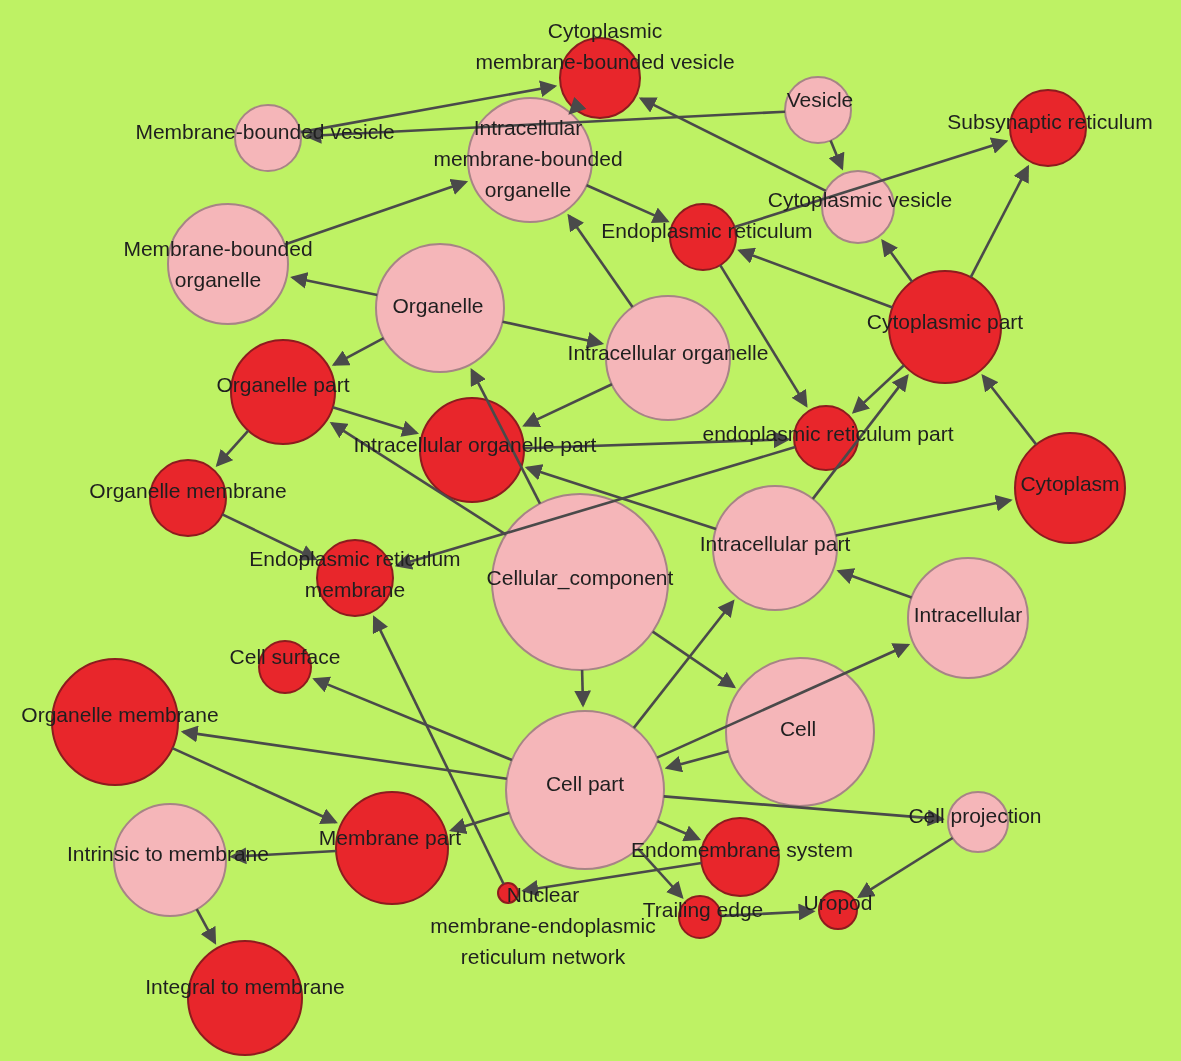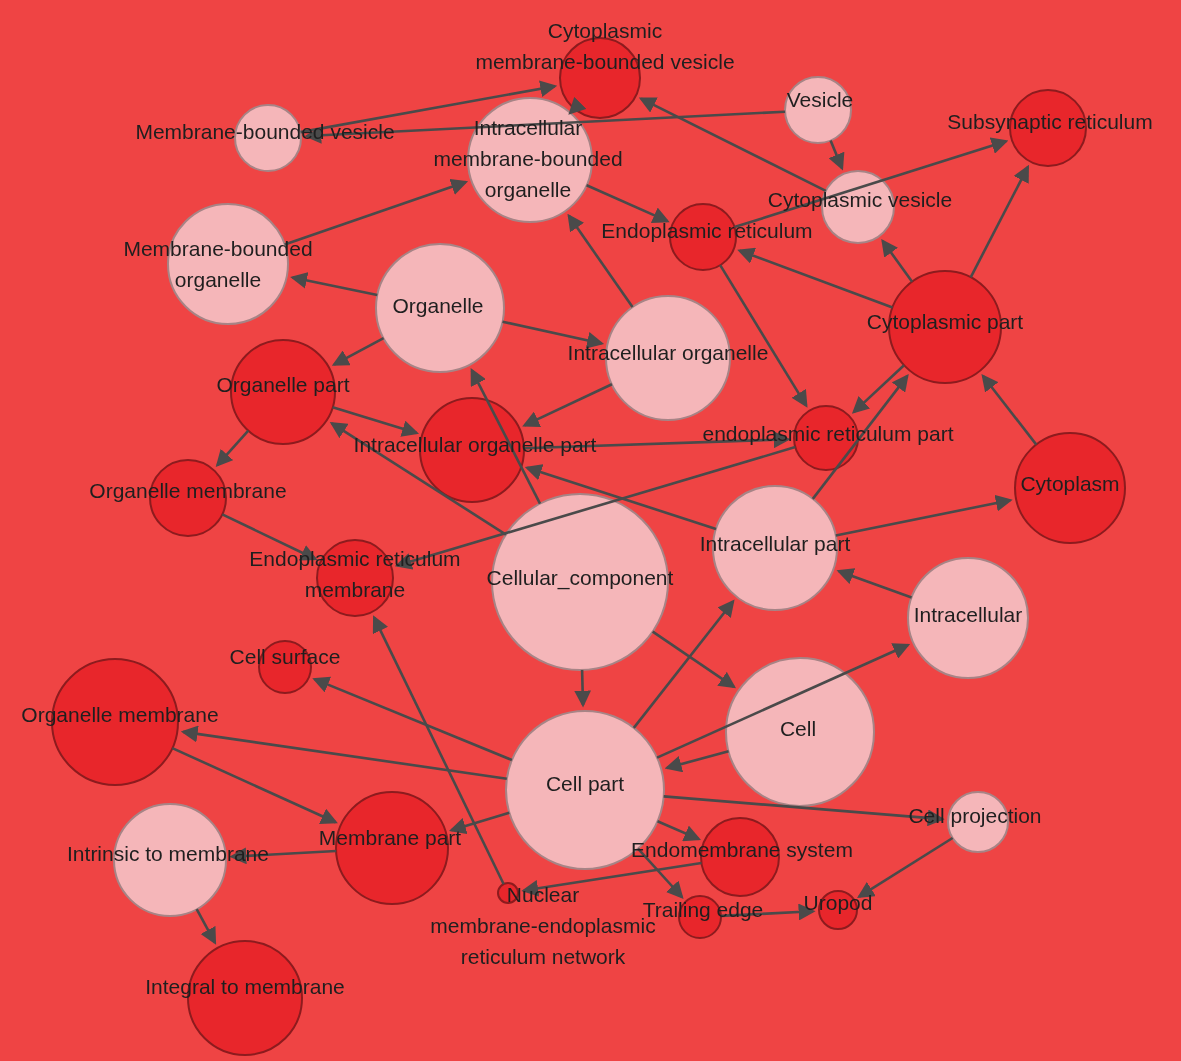--- a/index.html
+++ b/index.html
@@ -4,21 +4,21 @@
 <style>
   html, body {
     margin: 0;
     padding: 0;
     background: #ffffff;
   }
   .canvas-wrap {
     position: relative;
     width: 1181px;
     height: 1061px;
-    background: #ef4444;
+    background: #bef264;
     overflow: hidden;
   }
   svg {
     display: block;
     width: 1181px;
     height: 1061px;
   }
   .graph-node {
     stroke-width: 2px;
   }

